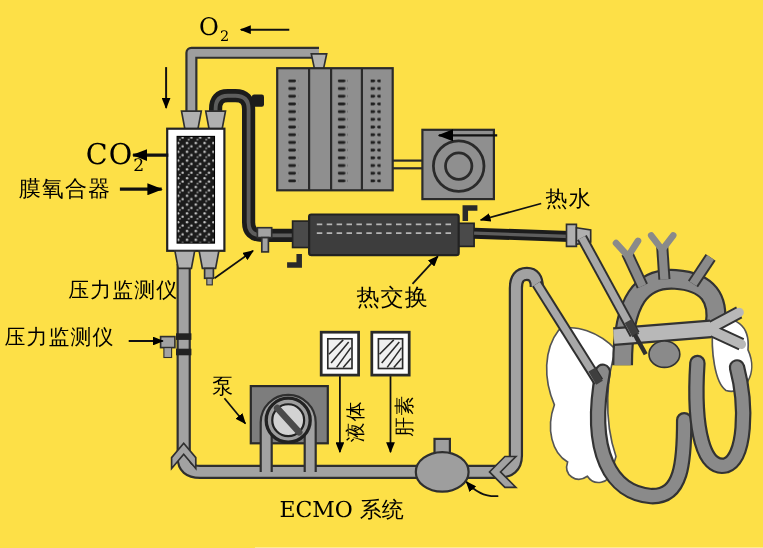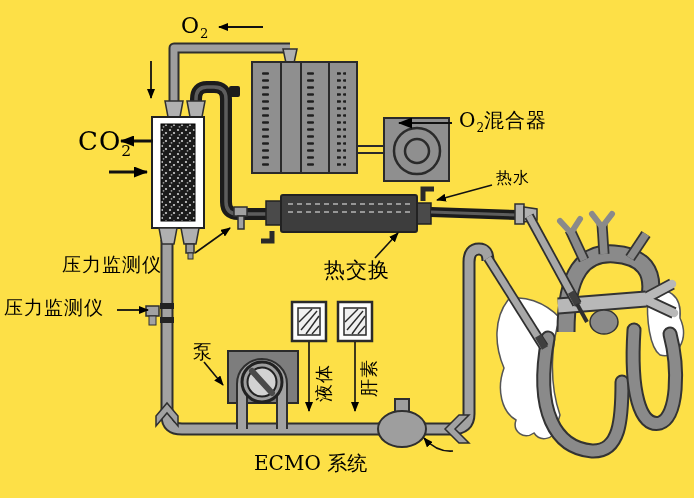--- a/index.html
+++ b/index.html
@@ -200,24 +200,24 @@
     <line x1="117" y1="310" x2="148" y2="310" stroke-width="1.8" marker-end="url(#ah)"></line>
     <line x1="204" y1="362" x2="223" y2="385" stroke-width="1.6" marker-end="url(#ah)"></line>
     <path d="M453,451 C441,452 431,446 424,438" stroke-width="1.6" marker-end="url(#ah)"></path>
   </g>
 </svg>
 
 <div class="lbl" style="left:181px;top:14px;font-size:22px"><span>O</span><sub class="sb">2</sub></div>
 
 <div class="lbl" style="left:78px;top:127px;font-size:26px"><span>CO</span><sub class="sb">2</sub></div>
 
-
-<div class="lbl" style="left:459px;top:109px;font-size:20px"><span>O</span><sub class="sb">2</sub><span>混合器</span></div>
-
-<div class="lbl" style="left:496px;top:169px;font-size:16px">热水</div>
+<div class="lbl" style="left:17px;top:160px;font-size:20px">膜氧合器</div>
+
+
+<div class="lbl" style="left:496px;top:169px;font-size:20px">热水</div>
 
 <div class="lbl" style="left:62px;top:254px;font-size:19px">压力监测仪</div>
 
 <div class="lbl" style="left:324px;top:259px;font-size:21px">热交换</div>
 
 <div class="lbl" style="left:4px;top:297px;font-size:19px">压力监测仪</div>
 
 <div class="lbl" style="left:193px;top:341px;font-size:19px">泵</div>
 
 <div class="lbl rot" style="left:314px;top:402px;font-size:18px">液体</div>

